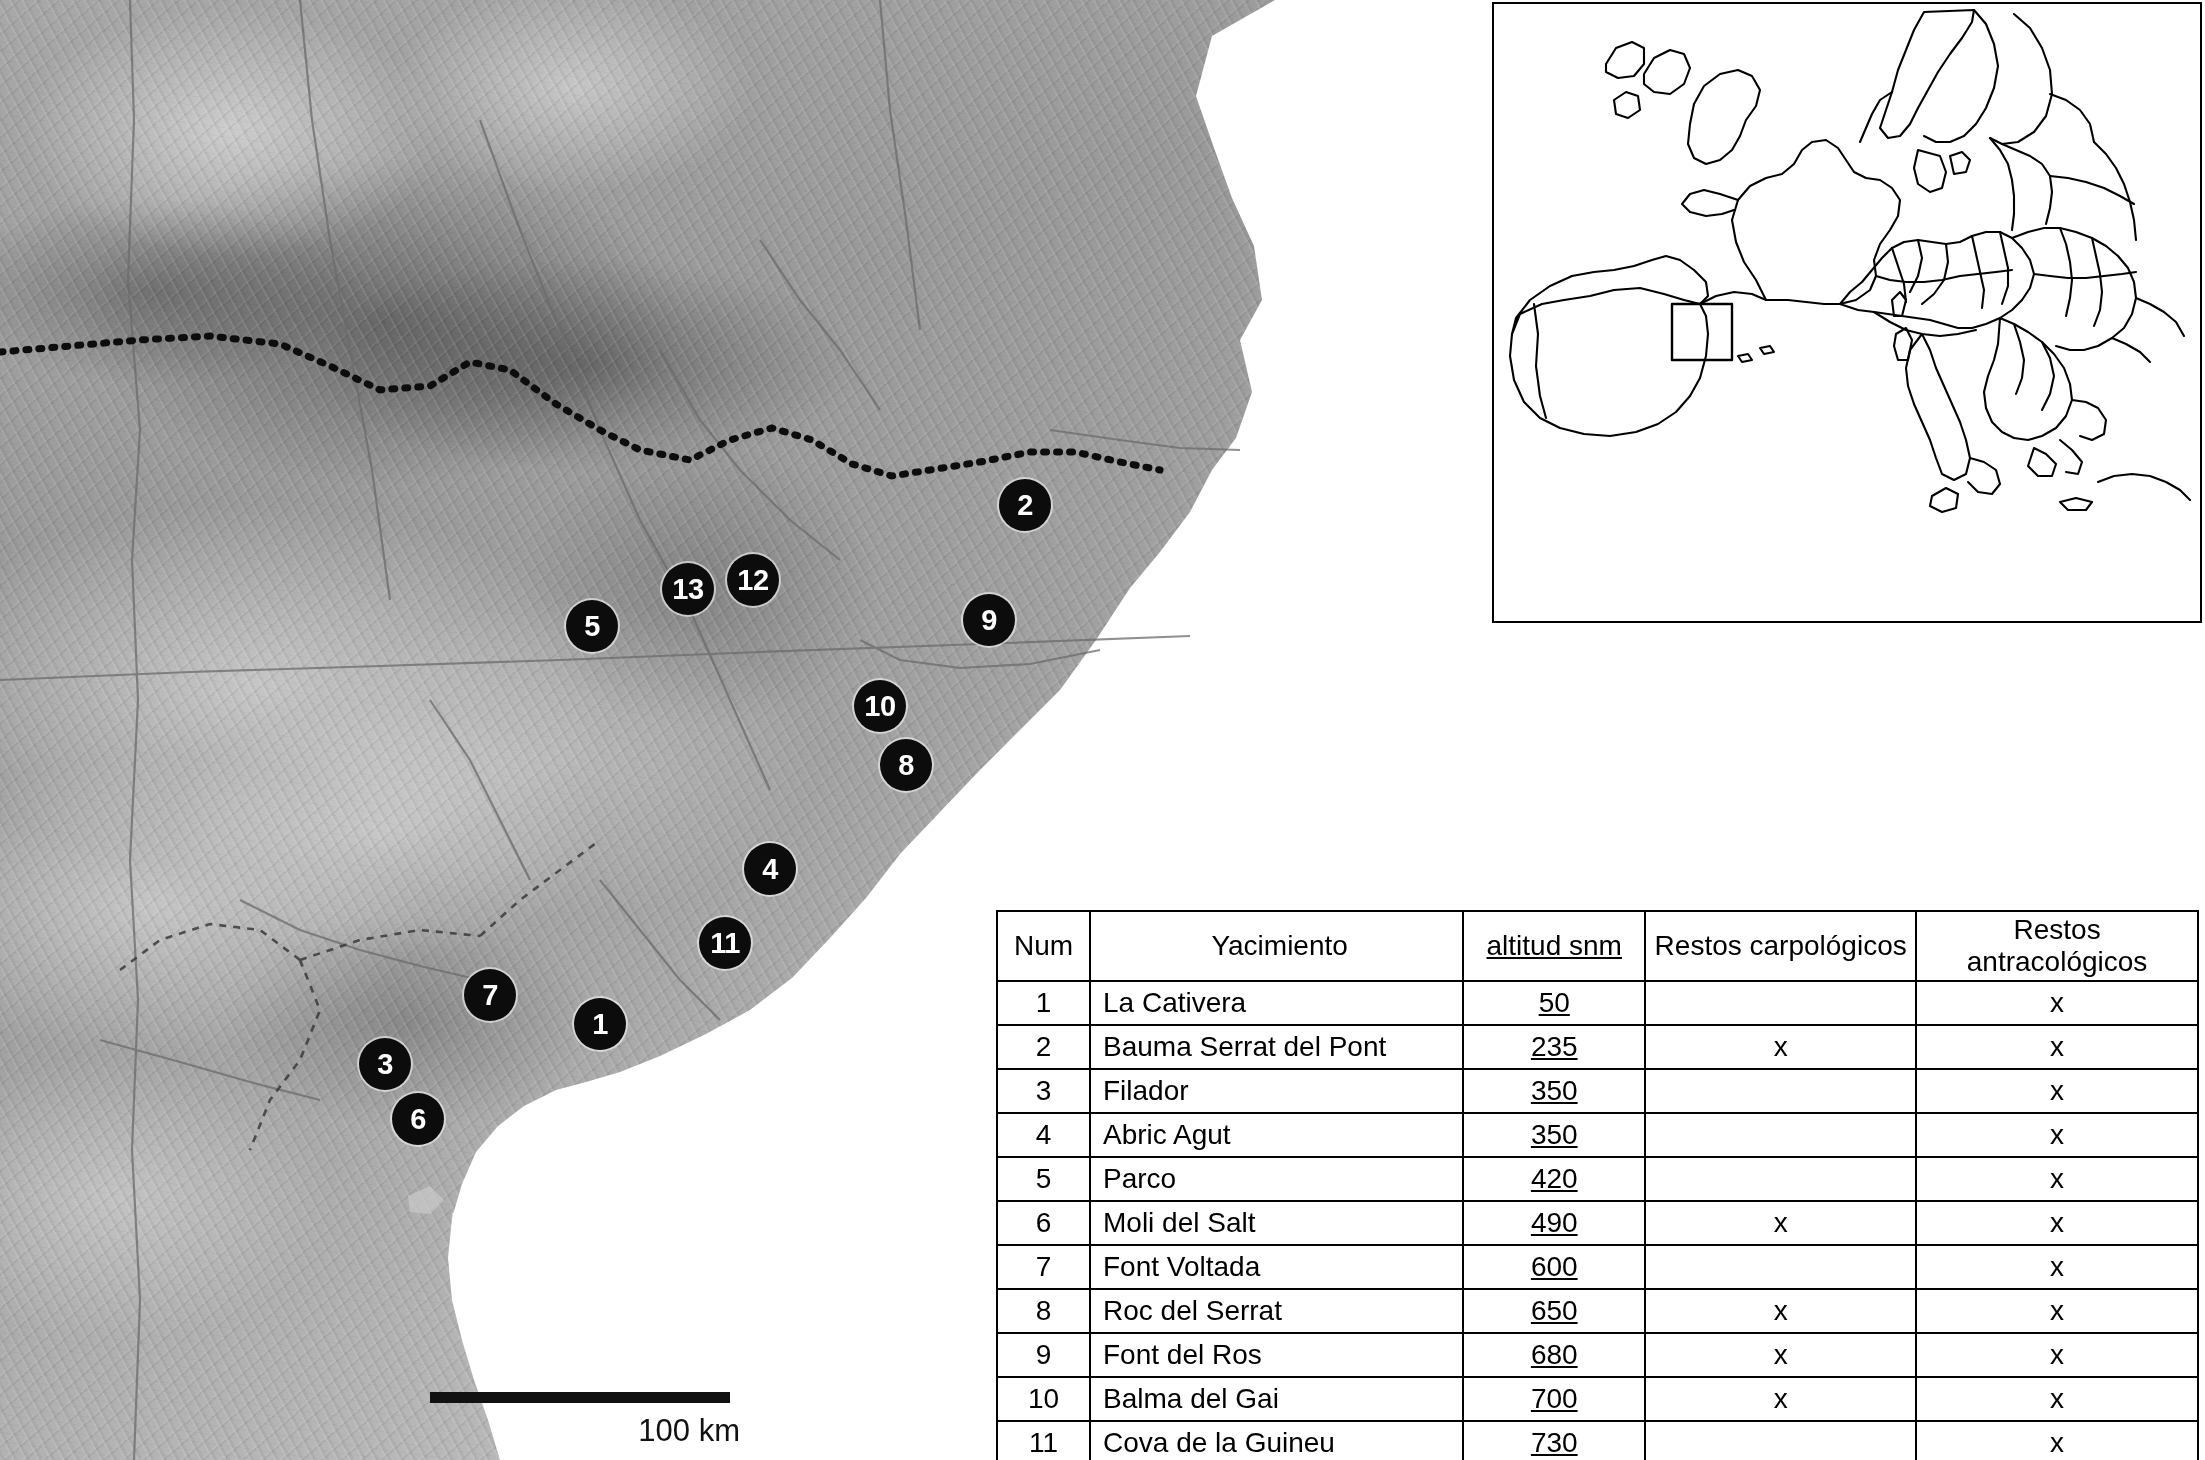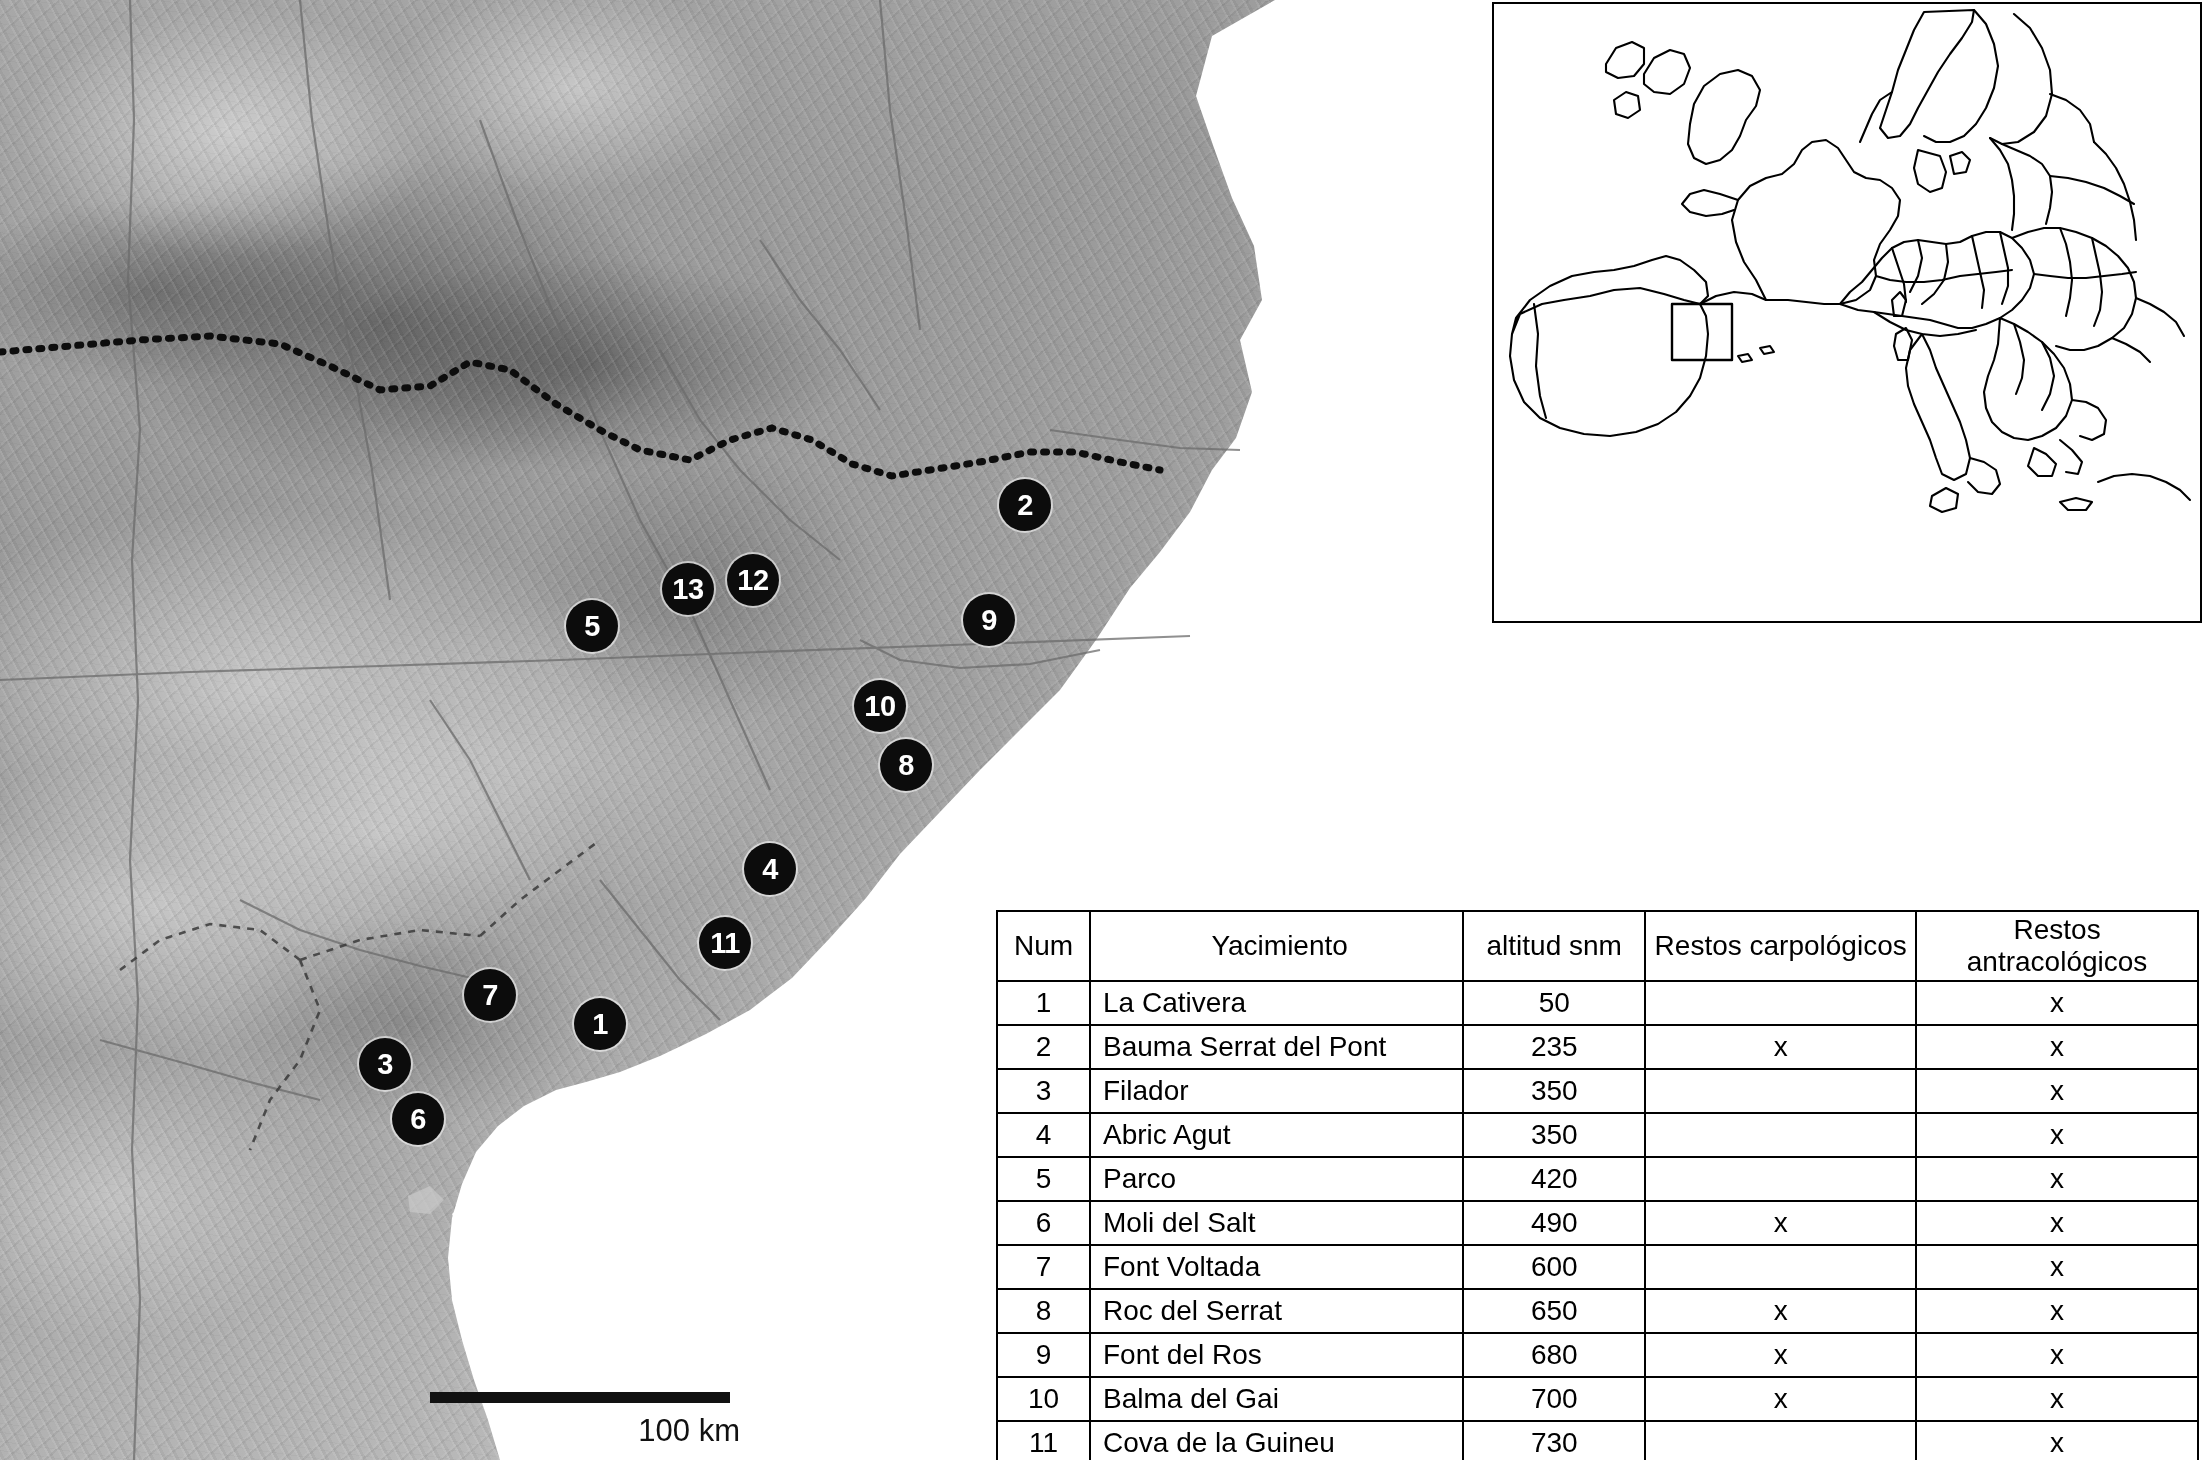--- a/index.html
+++ b/index.html
@@ -134,21 +134,21 @@
   }
   table.sites th, table.sites td {
     border: 2px solid #000;
     height: 38px;
     padding: 2px 6px;
     font-weight: normal;
   }
   table.sites th { text-align: center; }
   .col-num { width: 82px; text-align: center; }
   .col-site { width: 386px; text-align: left; padding-left: 12px !important; }
-  .col-alt { width: 182px; text-align: center; }
+  .col-alt { width: 182px; text-align: center; text-decoration: underline; }
   .col-carp { width: 272px; text-align: center; margin-left: 44px; }
   .col-antr { width: 281px; text-align: center; }
 </style>
 </head>
 <body>
 
 <div id="map-figure">
 
   <div id="relief-map">
     <div class="terrain-base"></div>

